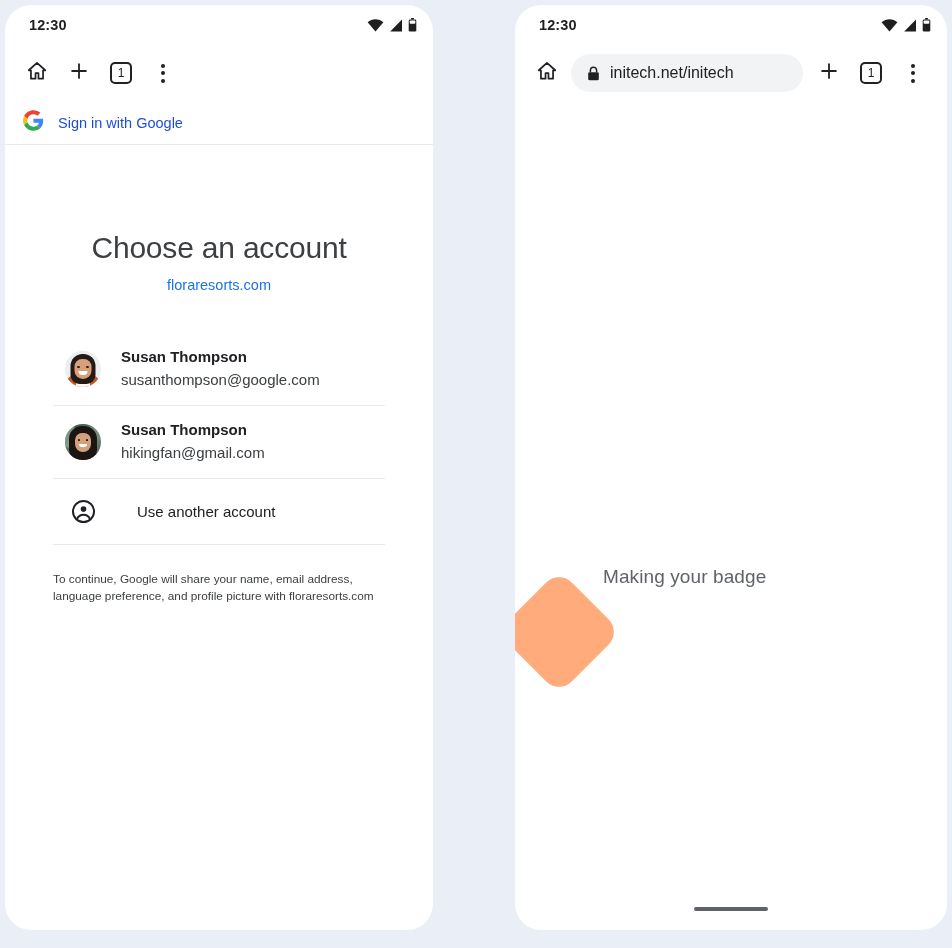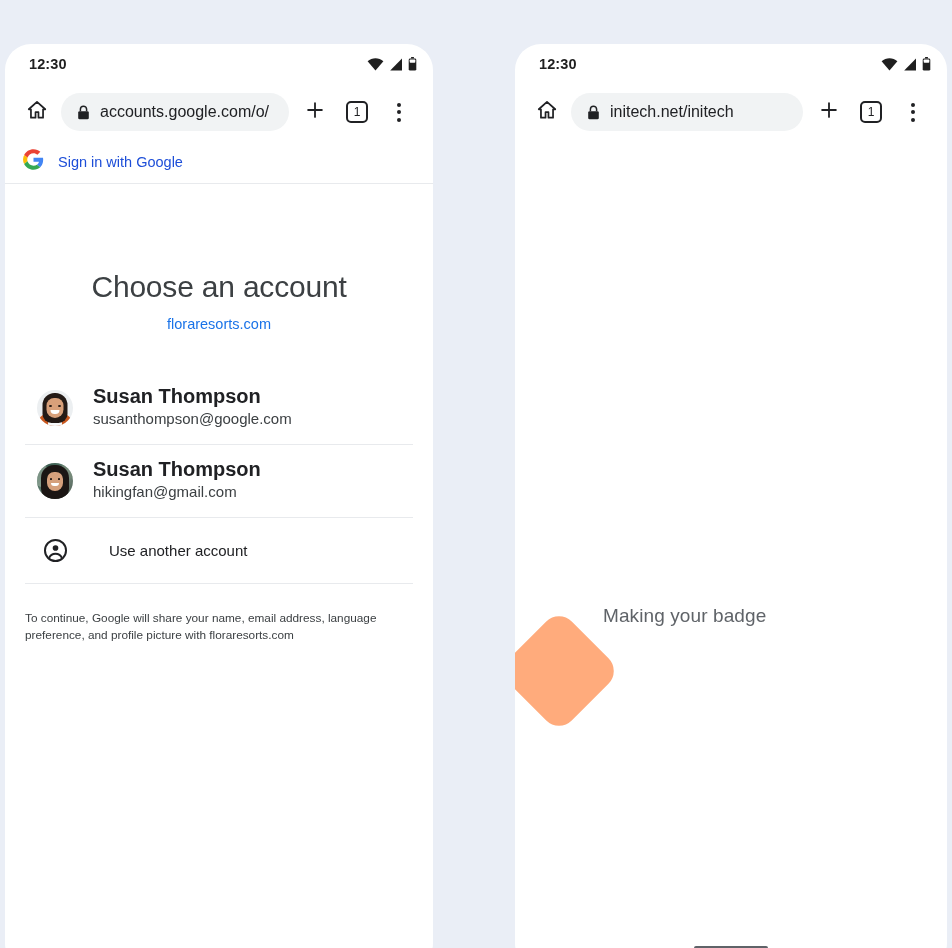--- a/index.html
+++ b/index.html
@@ -11,21 +11,20 @@
     background: #eaeef6;
     font-family: "Liberation Sans", sans-serif;
     -webkit-font-smoothing: antialiased;
   }
 
   #stage {
     position: relative;
     width: 952px;
     height: 853px;
     background: #eaeef6;
-    margin-top: 39px;
   }
 
   
   .phone {
     position: absolute;
     background: #ffffff;
     overflow: hidden;
   }
   #phone-left {
     left: 5px;
@@ -138,21 +137,21 @@
     padding: 0 18px;
     border-bottom: 1px solid #e8eaed;
     box-sizing: border-box;
   }
   .gheader .label {
     font-size: 14.5px;
     color: #1d4ed8;
   }
 
   
-  .signin-body { padding: 0 20px; }
+  .signin-body { padding: 0 48px; }
   .title {
     font-size: 30px;
     color: #3c4043;
     font-weight: 400;
     text-align: center;
     margin: 86px 0 0 0;
     letter-spacing: -0.2px;
   }
   .subtitle {
     font-size: 14.5px;
@@ -178,21 +177,21 @@
   }
   .avatar {
     width: 36px; height: 36px;
     border-radius: 50%;
     flex: 0 0 auto;
     overflow: hidden;
     position: relative;
   }
   .acct-text { display: flex; flex-direction: column; gap: 2px; min-width: 0; }
   .acct-name {
-    font-size: 20px;
+    font-size: 15px;
     font-weight: 700;
     color: #202124;
     line-height: 20px;
   }
   .acct-email {
     font-size: 15px;
     color: #3c4043;
     line-height: 21px;
   }
   .another-row {
@@ -325,29 +324,20 @@
 
     <div class="toolbar">
       <div class="tb-btn">
         <span>
           <svg width="22" height="22" viewBox="0 0 24 24">
               <path d="M12 3.2 3 11.2h2.4v9.2h5v-6h3.2v6h5v-9.2H21L12 3.2z" fill="none" stroke="#202124" stroke-width="1.9" stroke-linejoin="round"></path>
             </svg>
         </span>
       </div>
 
-      <div class="omnibox">
-        <span class="lock">
-          <svg width="13" height="15" viewBox="0 0 13 15">
-            <path d="M3.4 6.2V4.3a3.1 3.1 0 0 1 6.2 0v1.9" fill="none" stroke="#202124" stroke-width="1.5"></path>
-            <rect x="1.2" y="6.2" width="10.6" height="8.1" rx="1.4" fill="#202124"></rect>
-          </svg>
-        </span>
-        <span class="url">accounts.google.com/o/</span>
-      </div>
 
       <div class="tb-btn">
         <span>
           <svg width="22" height="22" viewBox="0 0 24 24">
               <path d="M12 4.5v15M4.5 12h15" stroke="#202124" stroke-width="2" stroke-linecap="round"></path>
             </svg>
         </span>
       </div>
 
       <div class="tb-btn">

